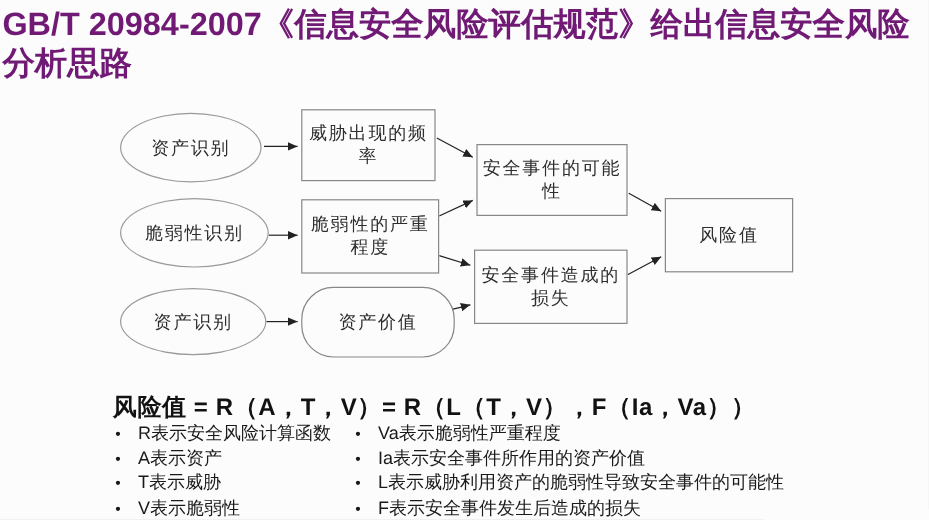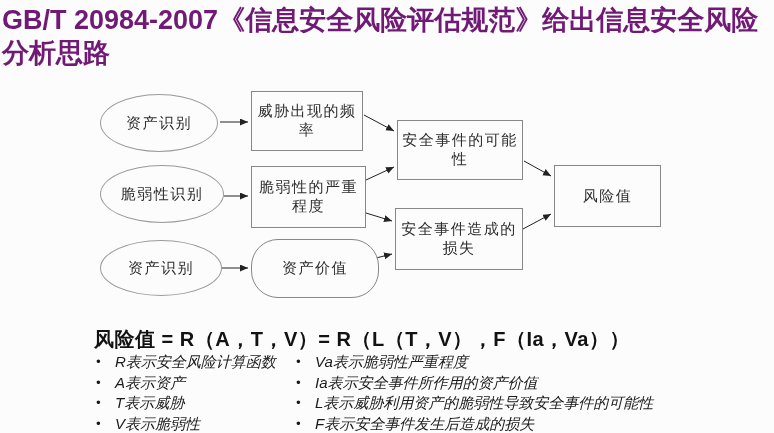--- a/index.html
+++ b/index.html
@@ -21,21 +21,21 @@
     font-family:"Liberation Serif","DejaVu Serif",serif;
     font-size:15px;color:#2e2e2e;letter-spacing:1.5px;background:#fcfcfc;
   }
   .ellipse{border:1px solid #9a9a9a;border-radius:50%;}
   .box{border:1px solid #878787;}
   .formula{
     position:absolute;left:94px;top:326px;margin:0;
     font-size:20px;font-weight:700;letter-spacing:0.5px;color:#121212;
   }
   .legend{position:absolute;left:94px;top:352px;display:flex;}
-  .legend ul{list-style:none;margin:0;padding:0;font-style:italic;}
+  .legend ul{list-style:none;margin:0;padding:0;}
   .legend .col-left{width:200px;}
   .legend li{
     font-size:15px;line-height:20.5px;color:#1a1a1a;white-space:nowrap;
     padding-left:21px;position:relative;
   }
   .legend li::before{
     content:"\2022";position:absolute;left:2px;top:0;font-size:13px;
   }
 </style>
 </head>

